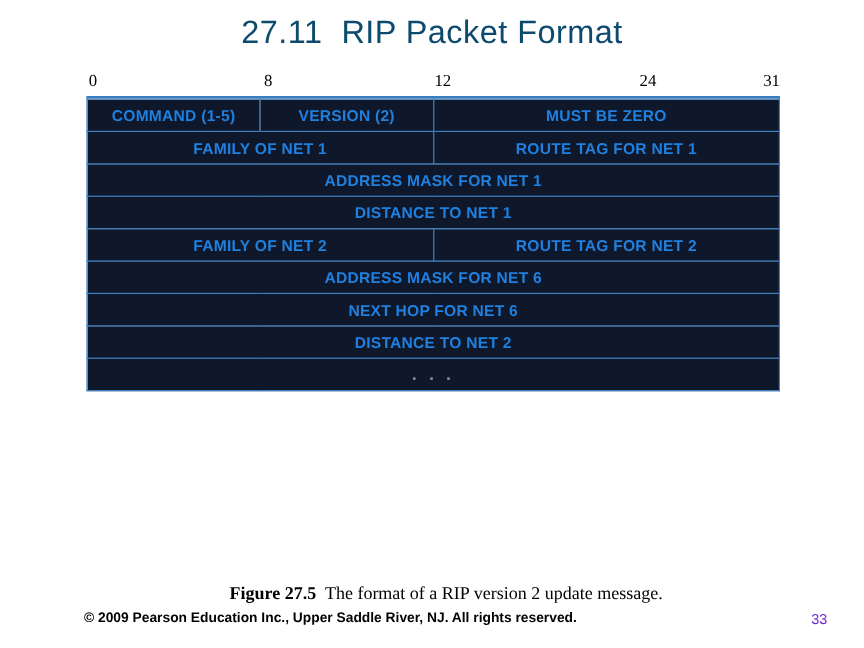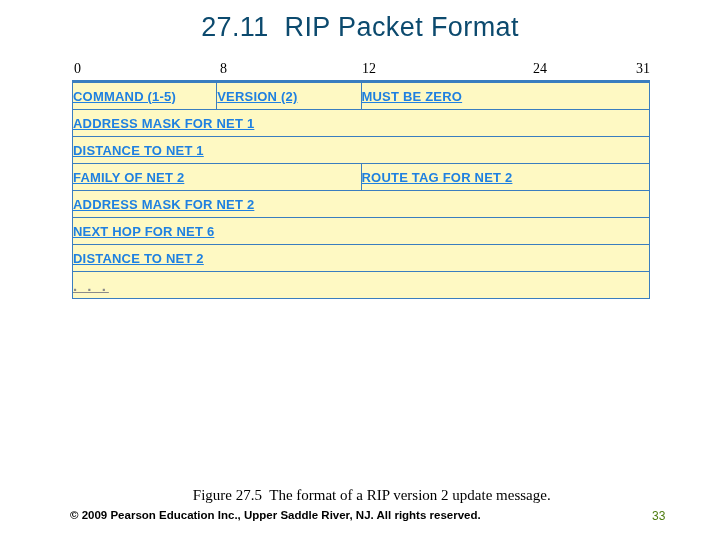--- a/index.html
+++ b/index.html
@@ -62,32 +62,31 @@
   
   #packet-table {
     position: absolute;
     left: 0;
     top: 20px;
     width: 578px;
     border-collapse: collapse;
     table-layout: fixed;
   }
   #packet-table td {
-    background: #fef9c3;
+    background: #0f172a;
     border: 1px solid #3a7ebf;
     height: 26px;
-    text-align: left;
+    text-align: center;
     vertical-align: middle;
     color: #1f80e0;
     font-size: 13px;
     font-weight: bold;
     letter-spacing: 0.2px;
     white-space: nowrap;
     padding: 0;
-    text-decoration: underline;
   }
   #packet-table td.ellipsis-cell {
     color: #8a8a8a;
     font-size: 15px;
     font-weight: bold;
     letter-spacing: 3px;
   }
 
   
   #figure-caption {
@@ -95,40 +94,40 @@
     left: 0;
     top: 470px;
     width: 720px;
     text-align: center;
     font-family: "Liberation Serif", serif;
     font-size: 15px;
     color: #000000;
     white-space: pre;
   }
   #figure-caption .cap-label {
-    font-weight: normal;
+    font-weight: bold;
     margin-left: 16px;
   }
 
   
   #footer-copyright {
     position: absolute;
     left: 70px;
     top: 509px;
     font-size: 11.5px;
     color: #000000;
     white-space: nowrap;
     font-weight: bold;
   }
   #footer-page-number {
     position: absolute;
-    left: 652px;
+    left: 676px;
     top: 509px;
     font-size: 12px;
-    color: #4d7c0f;
+    color: #6d28d9;
   }
 </style>
 </head>
 <body>
 
 <div id="slide-title">27.11  RIP Packet Format</div>
 
 <div id="figure-block">
 
   <div id="bit-ruler">
@@ -147,31 +146,35 @@
         <col style="width: 25%;">
         <col style="width: 25%;">
       </colgroup>
       <tbody>
         <tr>
           <td colspan="1">COMMAND (1-5)</td>
           <td colspan="1">VERSION (2)</td>
           <td colspan="2">MUST BE ZERO</td>
         </tr>
         <tr>
+          <td colspan="2">FAMILY OF NET 1</td>
+          <td colspan="2">ROUTE TAG FOR NET 1</td>
+        </tr>
+        <tr>
           <td colspan="4">ADDRESS MASK FOR NET 1</td>
         </tr>
         <tr>
           <td colspan="4">DISTANCE TO NET 1</td>
         </tr>
         <tr>
           <td colspan="2">FAMILY OF NET 2</td>
           <td colspan="2">ROUTE TAG FOR NET 2</td>
         </tr>
         <tr>
-          <td colspan="4">ADDRESS MASK FOR NET 2</td>
+          <td colspan="4">ADDRESS MASK FOR NET 6</td>
         </tr>
         <tr>
           <td colspan="4">NEXT HOP FOR NET 6</td>
         </tr>
         <tr>
           <td colspan="4">DISTANCE TO NET 2</td>
         </tr>
         <tr>
           <td colspan="4" class="ellipsis-cell">. . .</td>
         </tr>

